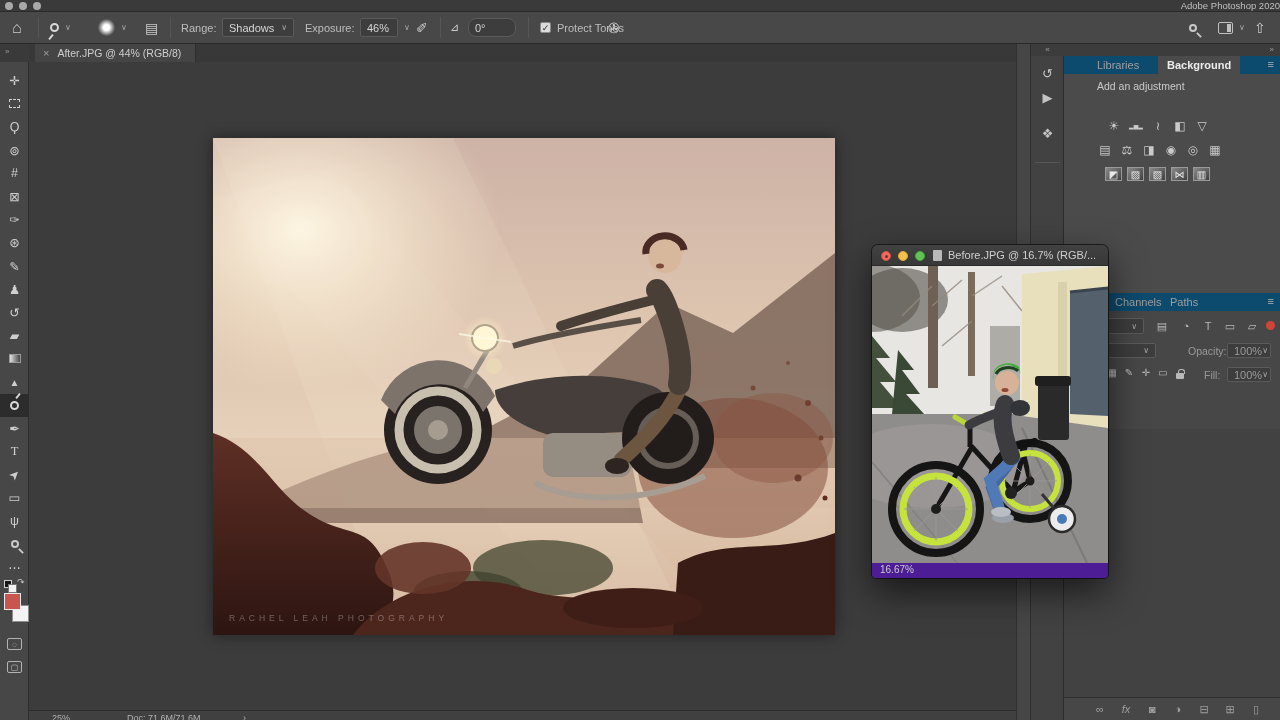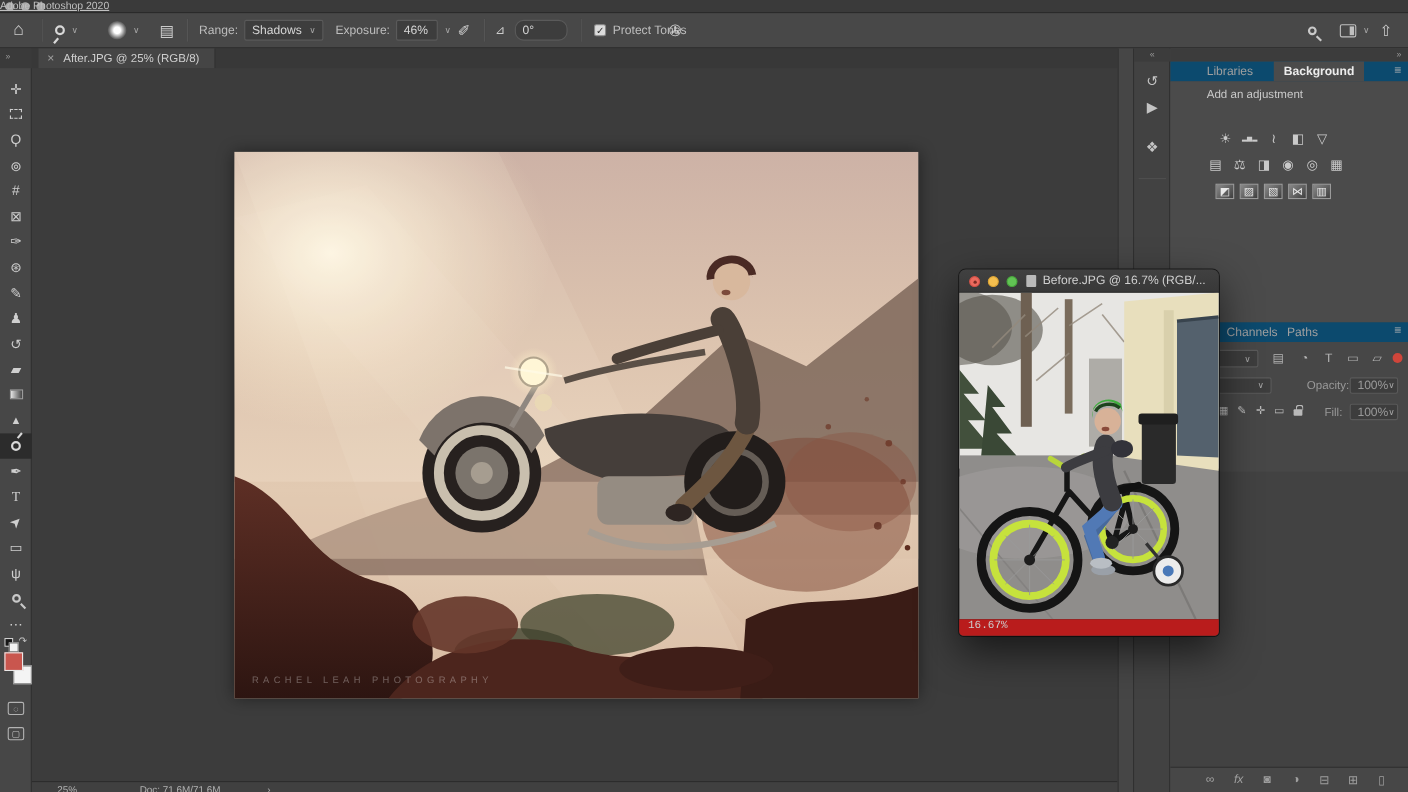--- a/index.html
+++ b/index.html
@@ -4,21 +4,21 @@
 <style>
   * { margin:0; padding:0; box-sizing:border-box; }
   html,body { width:1280px; height:720px; overflow:hidden; background:#323232;
     font-family:"Liberation Sans", sans-serif; -webkit-font-smoothing:antialiased; }
   .app { position:relative; width:1280px; height:720px; background:#3c3c3c; overflow:hidden; }
 
   
   .titlebar { position:absolute; left:0; top:0; width:1280px; height:12px; background:#3a3a3a;
     border-bottom:1px solid #2a2a2a; }
   .titlebar .dot { position:absolute; top:2px; width:8px; height:8px; border-radius:50%; background:#a9a9a9; }
-  .app-title { position:absolute; left:0; right:0; top:0; text-align:left; font-size:9.5px; color:#c0c0c0; line-height:12px;text-decoration:underline; }
+  .app-title { position:absolute; left:0; right:0; top:0; text-align:right; font-size:9.5px; color:#c0c0c0; line-height:12px; }
 
   
   .optionsbar { position:absolute; left:0; top:12px; width:1280px; height:32px; background:#484848;
     border-bottom:1px solid #282828; }
   .ob { position:absolute; top:0; height:31px; display:flex; align-items:center; color:#c9c9c9; }
   .sep { position:absolute; top:5px; width:1px; height:21px; background:#3a3a3a; border-right:1px solid #555; }
   .lab { font-size:11px; color:#bdbdbd; }
   .dd { background:#3d3d3d; border:1px solid #5a5a5a; border-radius:2px; height:19px; display:flex;
     align-items:center; padding:0 6px; font-size:11px; color:#d6d6d6; }
   .chev { font-size:8px; color:#a5a5a5; margin-left:6px; }
@@ -129,22 +129,22 @@
   .fw-title { position:absolute; left:0; top:0; width:236px; height:21px; border-radius:6px 6px 0 0;
     background:linear-gradient(#414141,#383838); border-bottom:1px solid #2a2a2a; }
   .fw-title .tl { position:absolute; top:5.5px; width:10px; height:10px; border-radius:50%; }
   .tl.red { left:9px; background:#ec6a5e; border:1px solid #d55248; }
   .tl.red::after { content:''; position:absolute; left:3px; top:3px; width:3px; height:3px; border-radius:50%; background:#7e2c24; }
   .tl.yel { left:26px; background:#f5bf4f; border:1px solid #dfa636; }
   .tl.grn { left:43px; background:#61c354; border:1px solid #4aa93e; }
   .fw-doc { position:absolute; left:61px; top:5px; width:9px; height:11px; background:#b9b9b9; border-radius:1px; }
   .fw-name { position:absolute; left:76px; top:0; font-size:11px; color:#cfcfcf; line-height:21px; white-space:nowrap; }
   .fw-img { position:absolute; left:0; top:21px; width:236px; height:297px; overflow:hidden; }
-  .fw-status { position:absolute; left:0; top:318px; width:236px; height:15px; background:#b91c1c;
-    border-radius:0 0 4px 4px;font-family:Liberation Mono, monospace; }
+  .fw-status { position:absolute; left:0; top:318px; width:236px; height:15px; background:#4c1d95;
+    border-radius:0 0 4px 4px; }
   .fw-zoom { position:absolute; left:8px; top:1px; font-size:10px; color:#cccccc; }
 </style>
 </head>
 <body>
 
 <div class="app">
 
   <div class="titlebar">
     <span class="dot" style="left:5px"></span>
     <span class="dot" style="left:19px"></span>
@@ -213,21 +213,21 @@
     </div>
     <div class="ob" style="left:1254px">
         <span class="obicon">⇧</span>
       </div>
   </div>
 
   <div class="toolhead">»</div>
   <div class="tabbar">
     <div class="doctab">
       <span class="x">×</span>
-      <span>After.JPG @ 25% (RGB/8)</span>
+      <span>After.JPG @ 44% (RGB/8)</span>
     </div>
   </div>
 
   <div class="toolbar">
     <div class="tools">
       <div class="tool">
           <span>✛</span>
         </div>
       <div class="tool">
           <span class="ic-dash"></span>

